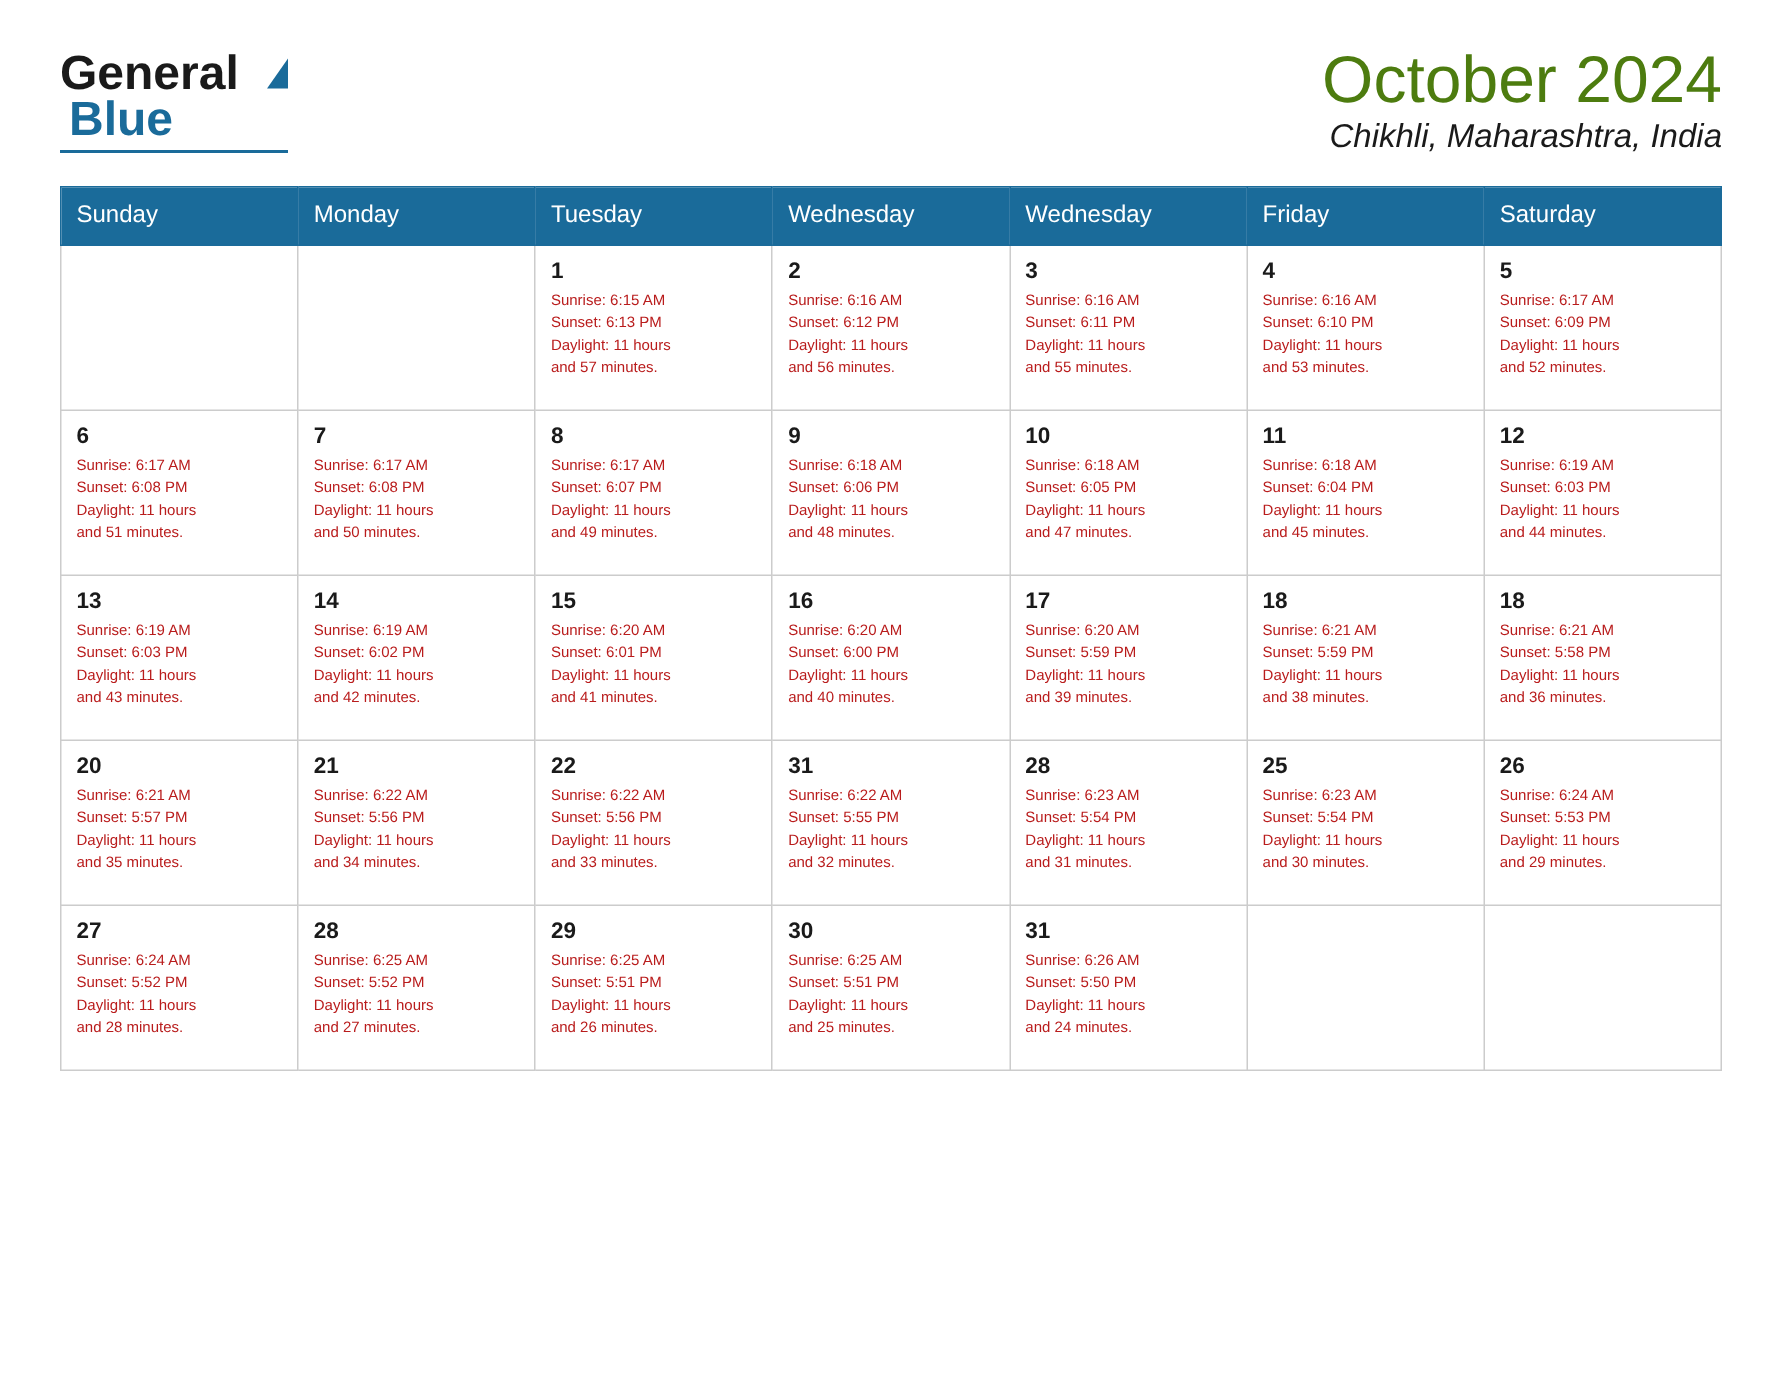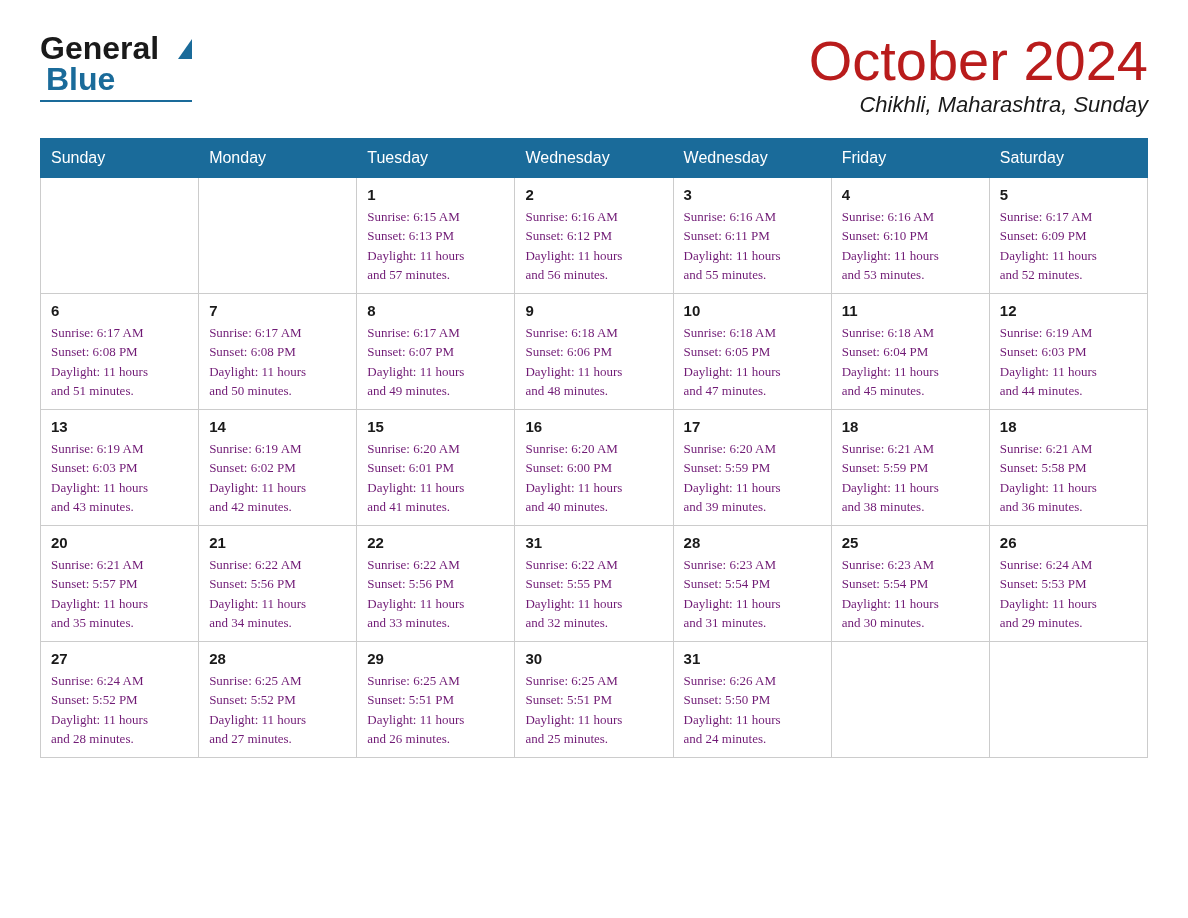--- a/index.html
+++ b/index.html
@@ -18,23 +18,23 @@
     }
     .logo {
       display: flex;
       flex-direction: column;
       align-items: flex-start;
     }
     .title-section {
       text-align: right;
     }
     .month-year {
-      font-size: 56px;
+      font-size: 44px;
       font-weight: normal;
-      color: #b91c1c;
+      color: #4d7c0f;
       line-height: 1.1;
     }
     .location {
       font-size: 22px;
       color: #1a1a1a;
       font-style: italic;
     }
     table {
       width: 100%;
       border-collapse: collapse;
@@ -61,24 +61,23 @@
       height: 110px;
     }
     .day-number {
       font-size: 15px;
       font-weight: bold;
       color: #1a1a1a;
       display: block;
       margin-bottom: 4px;
     }
     .day-info {
-      font-size: 13px;
-      color: #701a75;
+      font-size: 10px;
+      color: #b91c1c;
       line-height: 1.5;
-      font-family: Liberation Serif, serif;
     }
     tbody tr:nth-child(odd) td {
       background: #fff;
     }
     tbody tr td.empty {
       background: #fff;
     }
   </style>
 </head>
 <body>
@@ -89,21 +88,21 @@
       <span style="font-size:32px; font-weight:bold; color:#1a1a1a;">General</span>
       <span style="display:inline-block; width:0; height:0; border-left:14px solid transparent; border-right:0px solid transparent; border-bottom:20px solid #1a6b9a; margin-left:3px; margin-bottom:0px; vertical-align:middle;"></span>
     </div>
     <div style="margin-top:-6px; margin-left:6px;">
       <span style="font-size:32px; font-weight:bold; color:#1a6b9a;">Blue</span>
     </div>
     <div style="border-bottom:2px solid #1a6b9a; margin-top:2px; width:100%;"></div>
   </div>
   <div class="title-section">
     <div class="month-year">October 2024</div>
-    <div class="location">Chikhli, Maharashtra, Sunday</div>
+    <div class="location">Chikhli, Maharashtra, India</div>
   </div>
 </div>
 
 <table>
   <thead>
     <tr>
     <th>Sunday</th>
         <th>Monday</th>
         <th>Tuesday</th>
         <th>Wednesday</th>

